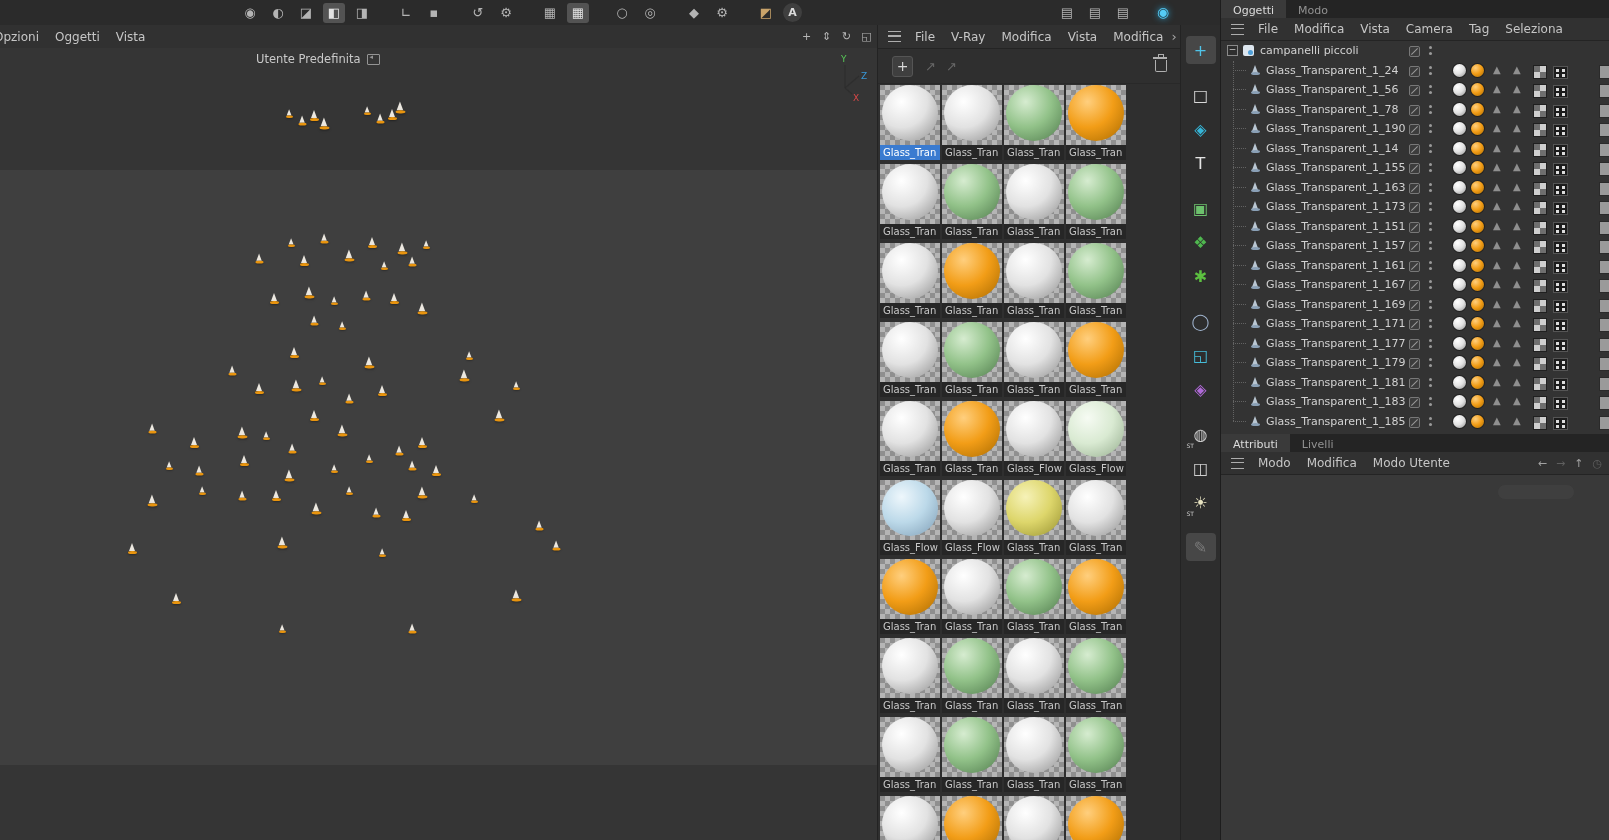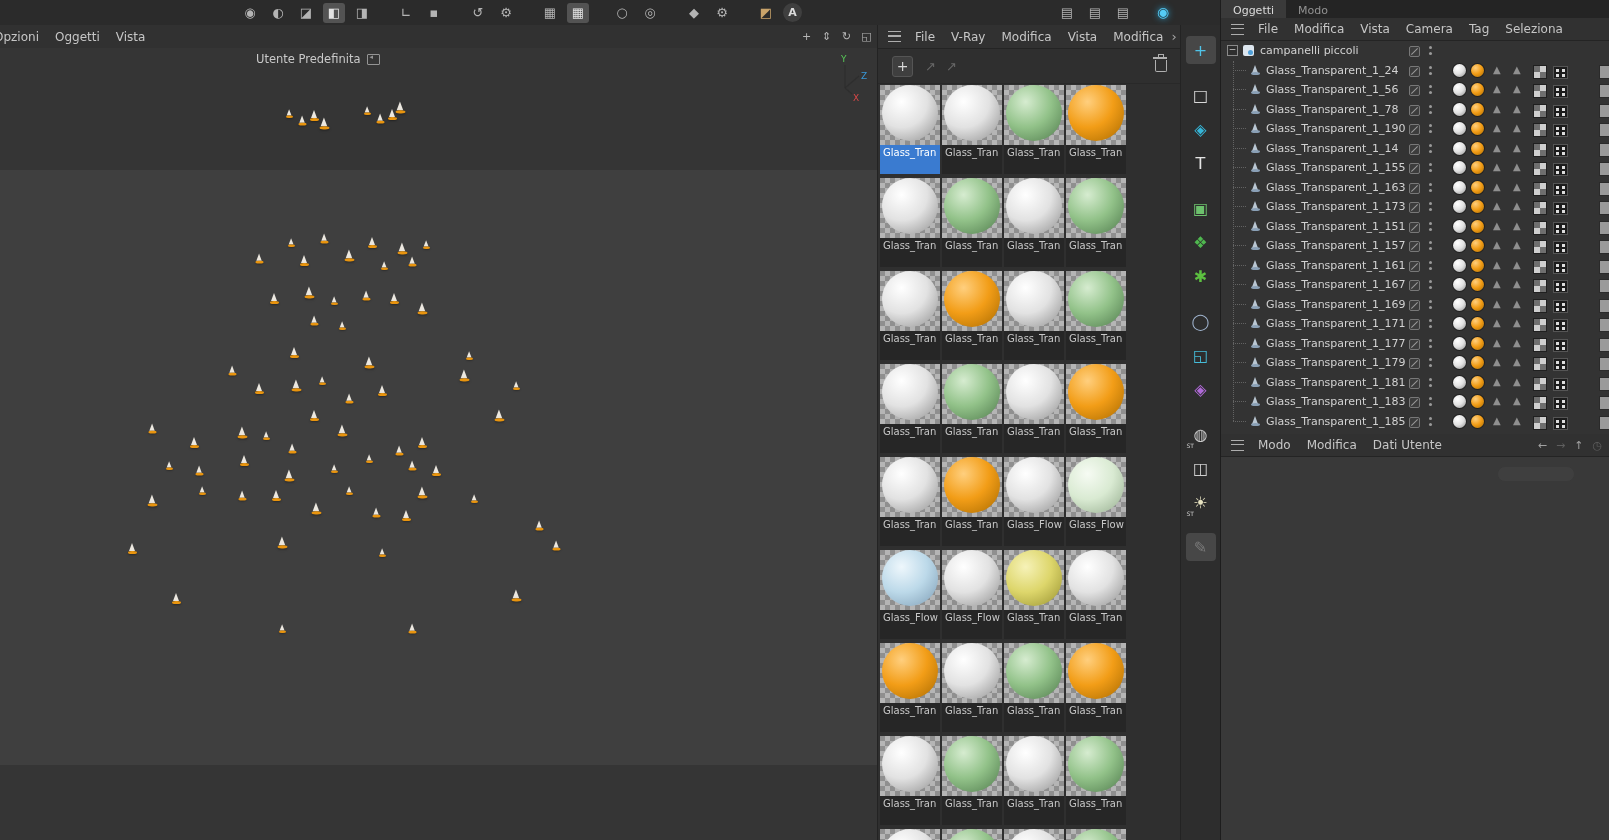--- a/index.html
+++ b/index.html
@@ -62,21 +62,21 @@
   .mat-grid{position:absolute;left:0;top:57px;right:0;bottom:0;overflow:hidden;
             display:flex;flex-wrap:wrap;align-content:flex-start;padding-left:1px;width:252px;}
   .mat-tile{width:60px;margin:1px;cursor:default;}
   .mat-sphere{width:60px;height:60px;background-color:#8f8f8f;
       background-image:linear-gradient(45deg,#b5b5b5 25%,transparent 25%),
                        linear-gradient(-45deg,#b5b5b5 25%,transparent 25%),
                        linear-gradient(45deg,transparent 75%,#b5b5b5 75%),
                        linear-gradient(-45deg,transparent 75%,#b5b5b5 75%);
       background-size:10px 10px;background-position:0 0,0 5px,5px -5px,-5px 0;}
   .mat-ball{width:56px;height:56px;margin:2px;border-radius:50%;}
-  .mat-label{height:29px;line-height:15px;font-size:10px;color:#c8c8c8;background:#262626;
+  .mat-label{height:15px;line-height:15px;font-size:10px;color:#c8c8c8;background:#262626;
              padding:0 3px;white-space:nowrap;overflow:hidden;}
   .mat-label.sel{background:var(--accent,#3a7bd0);color:#fff;}
   
   .toolstrip{position:absolute;left:1180px;top:25px;width:40px;height:815px;background:#2d2d2d;
              border-left:1px solid #232323;display:flex;flex-direction:column;align-items:center;padding-top:8px;box-sizing:border-box;}
   .ts-icon{width:30px;height:28px;margin:3px 0;display:flex;align-items:center;justify-content:center;
            font-size:16px;border-radius:4px;position:relative;cursor:default;flex:none;}
   .ts-icon.slot{background:#474747;}
   .ts-icon.gap{margin-top:14px;}
   .ts-icon .sub{position:absolute;left:1px;bottom:-1px;font-size:6px;color:#cfcfcf;font-weight:normal;font-style:normal;}
@@ -804,26 +804,30 @@
           <span class="tag-dots" style="left: 208px;"></span>
           <span class="tag-swatch" style="background: radial-gradient(circle at 35% 30%, rgb(255, 255, 255) 0%, rgb(226, 226, 226) 48%, rgb(142, 142, 142) 100%); left: 232px;"></span>
           <span class="tag-swatch" style="background: radial-gradient(circle at 35% 30%, rgb(255, 207, 126) 0%, rgb(242, 157, 23) 48%, rgb(168, 106, 0) 100%); left: 250px;"></span>
           <span class="tag-tri" style="left: 272px;">▲</span>
           <span class="tag-tri" style="left: 292px;">▲</span>
           <span class="tag-checker" style="left: 312px;"></span>
           <span class="tag-film" style="left: 332px;"></span>
           <span class="tag-edge" style="left: 378px;"></span>
         </div>
       </div>
+    <div class="tabbar">
+        <span class="tab active">Attributi</span>
+        <span class="tab">Livelli</span>
+      </div>
     <div class="menubar attr-menubar">
       <span class="hamburger"></span>
       <span class="menu-items" style="display:flex;">
           <span class="menu-item">Modo</span>
           <span class="menu-item">Modifica</span>
-          <span class="menu-item">Dati Utente</span>
+          <span class="menu-item">Modo Utente</span>
         </span>
       <span class="attr-nav">
           <span class="anav-icon">←</span>
           <span class="anav-icon dim">→</span>
           <span class="anav-icon">↑</span>
           <span class="anav-icon dim">◷</span>
         </span>
     </div>
     <div class="attr-body">
       <div class="attr-pill"></div>

